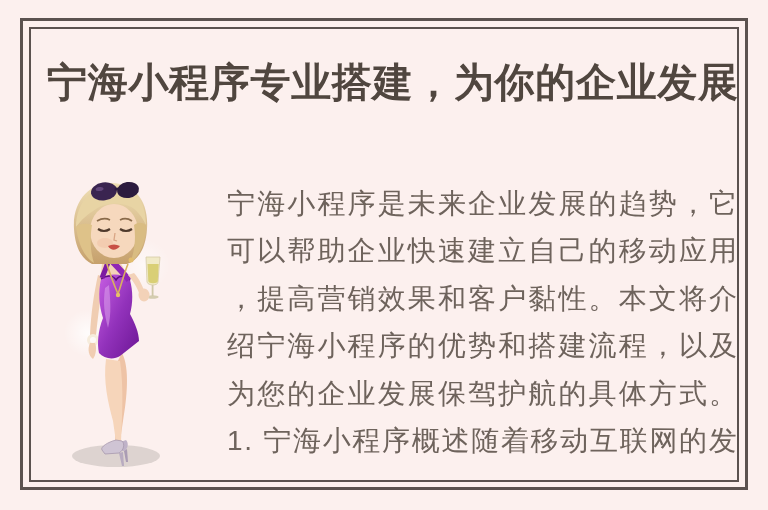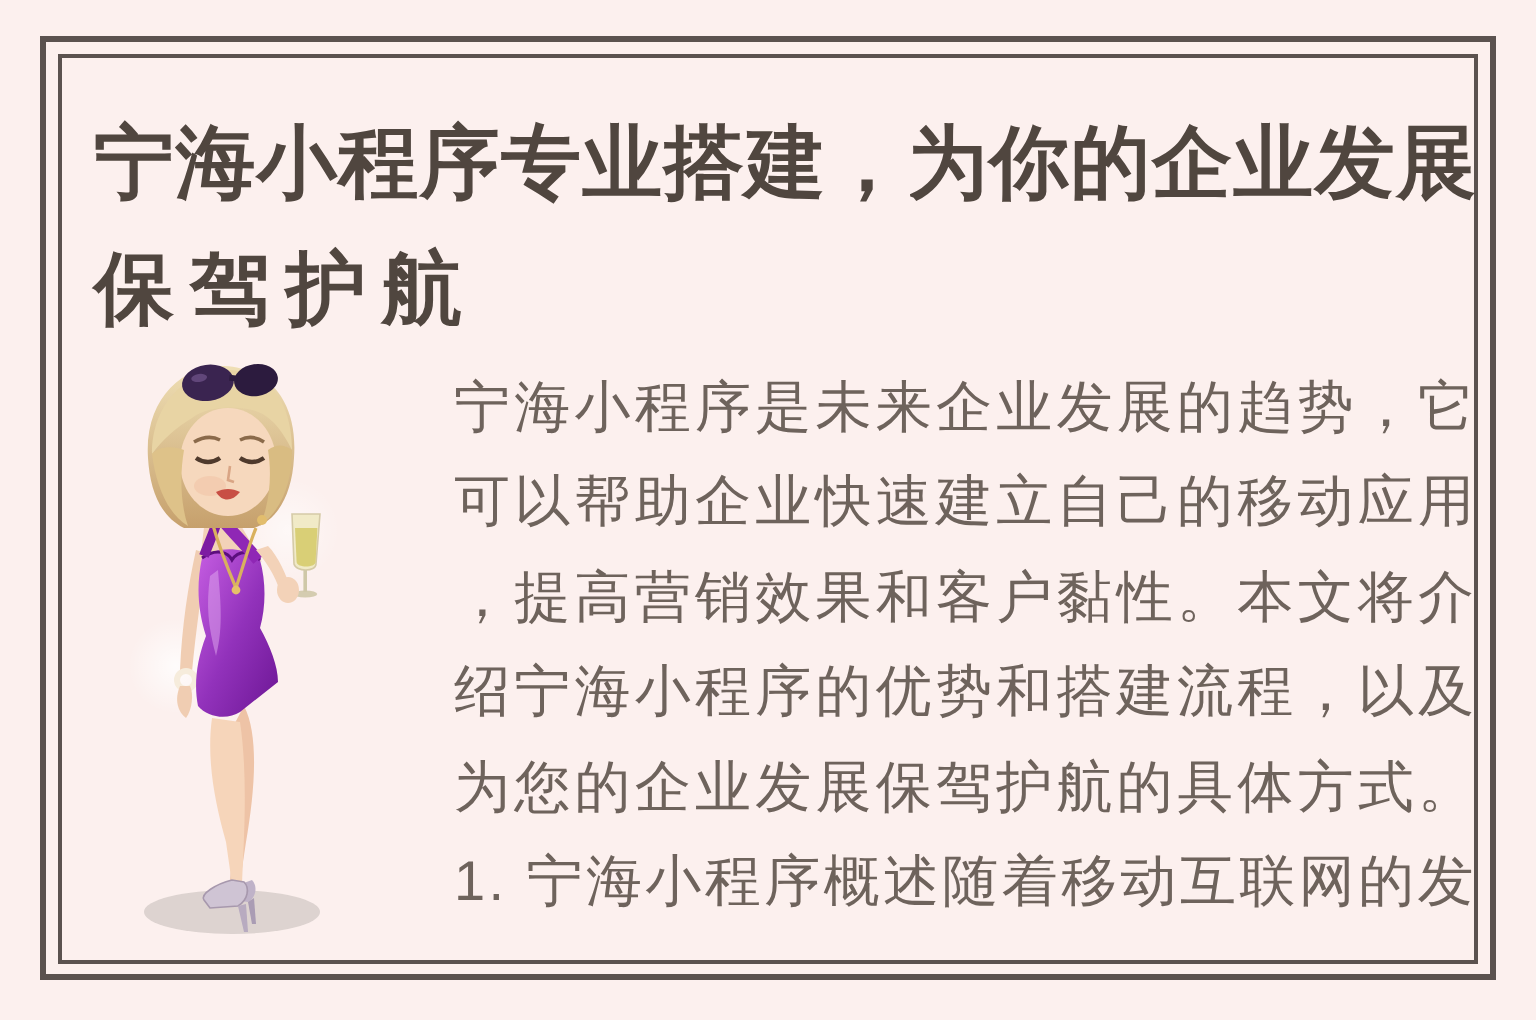--- a/index.html
+++ b/index.html
@@ -92,21 +92,20 @@
         <span>建</span>
         <span>，</span>
         <span>为</span>
         <span>你</span>
         <span>的</span>
         <span>企</span>
         <span>业</span>
         <span>发</span>
         <span>展</span>
       </span>
-    <span class="title-line loose">保驾护航</span>
   </h1>
 
   <figure class="illustration">
     <svg width="160" height="312" viewBox="0 0 160 312" xmlns="http://www.w3.org/2000/svg" aria-hidden="true">
       <defs>
         <linearGradient id="hairG" x1="0" y1="0" x2="0" y2="1">
           <stop offset="0" stop-color="#efdfb5"></stop>
             <stop offset="1" stop-color="#c6a06c"></stop>
         </linearGradient>
         <linearGradient id="dressG" x1="0" y1="0" x2="1" y2="1">

